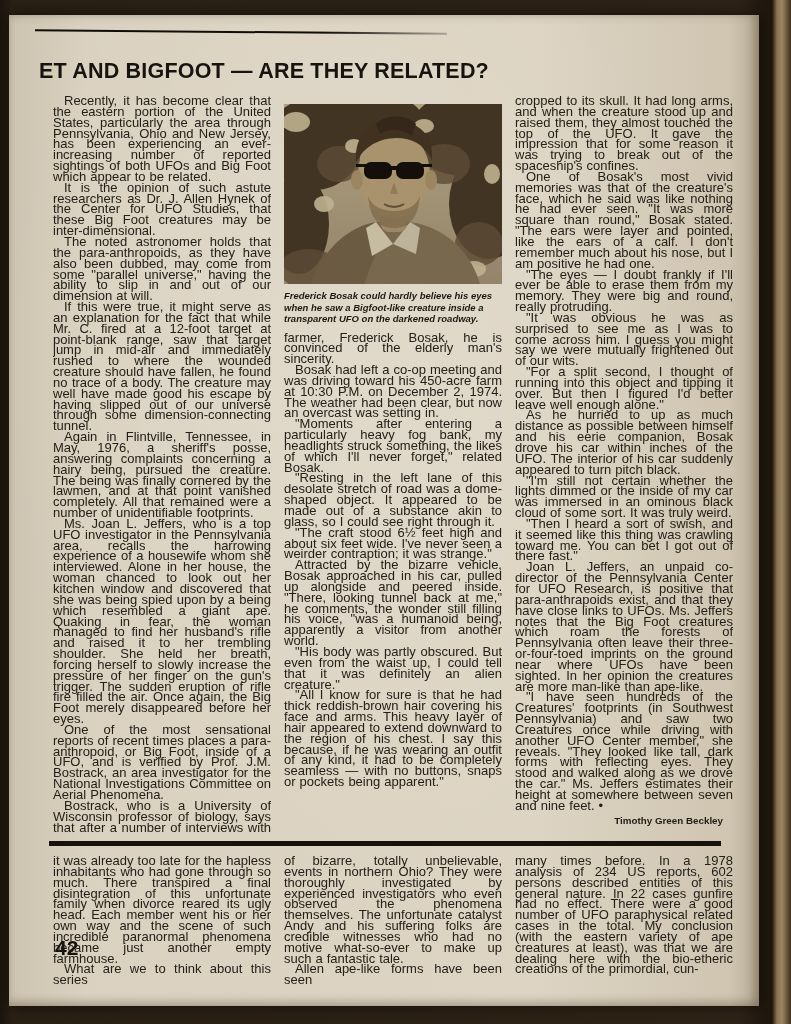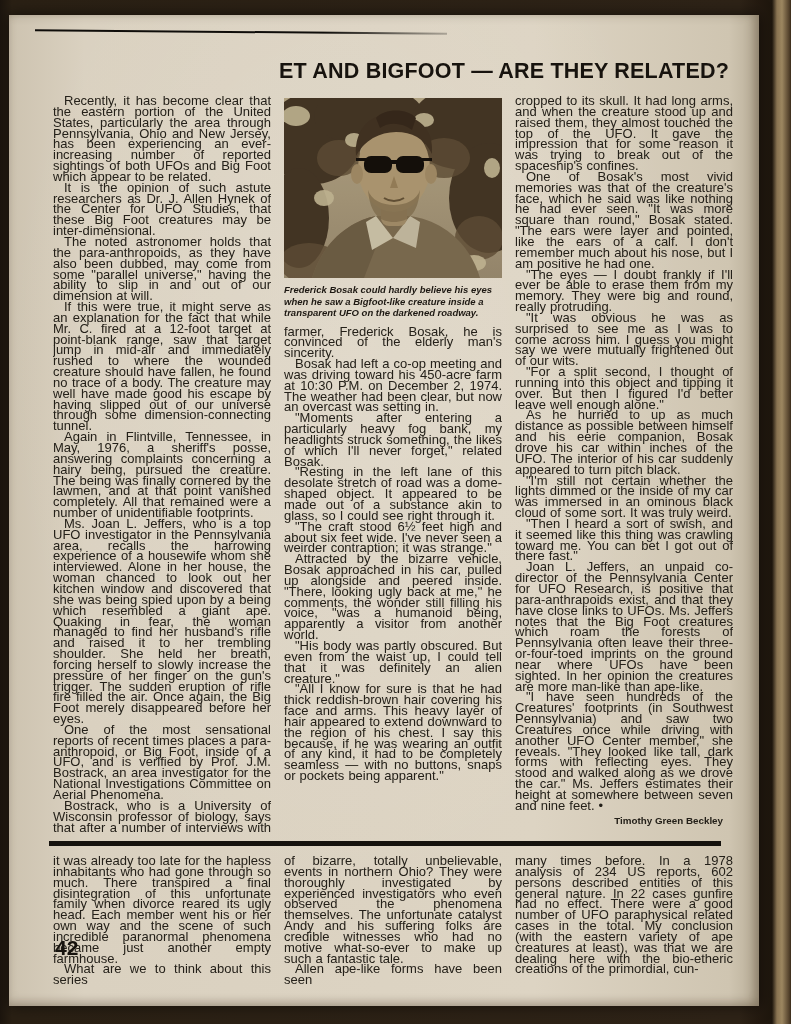--- a/index.html
+++ b/index.html
@@ -18,33 +18,33 @@
       #d8cfbe;
     box-shadow: 0 0 14px rgba(0,0,0,.55), inset -6px 0 10px rgba(60,45,25,.25), inset 0 -5px 8px rgba(60,45,25,.18);
     color:#211c15;
   }
   .top-rule{
     position:absolute;top:16px;left:26px;width:412px;height:2px;
     background:linear-gradient(90deg,#0f0d0a 70%, rgba(15,13,10,.25));
     transform:rotate(.5deg);
   }
   h1.title{
-    margin:44px 30px 12px 30px;text-align:right;
+    margin:44px 30px 12px 30px;text-align:left;
     font-size:21.5px;font-weight:bold;letter-spacing:.2px;color:#17130e;
   }
   .cols{display:flex;gap:13px;padding:0 27px 0 44px;margin-top:8px;}
   .main-cols{height:737px;overflow:hidden;margin-top:4px;}
   .col{width:218px;flex:0 0 218px;overflow:hidden;}
   .col p{
     margin:0;font-size:13px;line-height:10.85px;text-align:justify;
     text-indent:11px;color:#242019;word-spacing:.4px;
   }
   .cont > p:first-child, .cont > .plist > p:first-child{text-indent:0;}
   .plist p{margin:0;}
-  figure{margin:2px 0 7px 0;}
+  figure{margin:8px 0 7px 0;}
   .photo-frame{width:218px;height:180px;display:block;background:#b6a684;}
   figcaption{
     font-size:9.5px;line-height:11.5px;font-weight:bold;font-style:italic;
     color:#1d1812;margin:6px 0 8px 0;text-align:left;
   }
   .byline{
     text-align:right;font-size:9.8px;font-weight:600;margin-top:3px;padding-right:10px;color:#242019;
   }
   .divider{
     height:5px;background:#15120d;margin:8px 38px 10px 40px;
@@ -148,21 +148,21 @@
           <rect width="218" height="180" filter="url(#grain)" opacity=".12"></rect>
         </svg>
         <figcaption>Frederick Bosak could hardly believe his eyes when he saw a Bigfoot-like creature inside a transparent UFO on the darkened roadway.</figcaption>
       </figure>
       <div class="plist">
           <p>farmer, Frederick Bosak, he is convinced of the elderly man's sincerity.</p>
           <p>Bosak had left a co-op meeting and was driving toward his 450-acre farm at 10:30 P.M. on December 2, 1974. The weather had been clear, but now an overcast was setting in.</p>
           <p>"Moments after entering a particularly heavy fog bank, my headlights struck something, the likes of which I'll never forget," related Bosak.</p>
           <p>"Resting in the left lane of this desolate stretch of road was a dome-shaped object. It appeared to be made out of a substance akin to glass, so I could see right through it.</p>
           <p>"The craft stood 6½ feet high and about six feet wide. I've never seen a weirder contraption; it was strange."</p>
-          <p>Attracted by the bizarre vehicle, Bosak approached in his car, pulled up alongside and peered inside. "There, looking ugly back at me," he comments, the wonder still filling his voice, "was a humanoid being, apparently a visitor from another world.</p>
+          <p>Attracted by the bizarre vehicle, Bosak approached in his car, pulled up alongside and peered inside. "There, looking tunnel back at me," he comments, the wonder still filling his voice, "was a humanoid being, apparently a visitor from another world.</p>
           <p>"His body was partly obscured. But even from the waist up, I could tell that it was definitely an alien creature."</p>
           <p>"All I know for sure is that he had thick reddish-brown hair covering his face and arms. This heavy layer of hair appeared to extend downward to the region of his chest. I say this because, if he was wearing an outfit of any kind, it had to be completely seamless — with no buttons, snaps or pockets being apparent."</p>
         </div>
     </div>
 
     <div class="col cont">
       <div class="plist">
           <p>cropped to its skull. It had long arms, and when the creature stood up and raised them, they almost touched the top of the UFO. It gave the impression that for some reason it was trying to break out of the spaceship's confines.</p>
           <p>One of Bosak's most vivid memories was that of the creature's face, which he said was like nothing he had ever seen. "It was more square than round," Bosak stated. "The ears were layer and pointed, like the ears of a calf. I don't remember much about his nose, but I am positive he had one.</p>
           <p>"The eyes — I doubt frankly if I'll ever be able to erase them from my memory. They were big and round, really protruding.</p>

